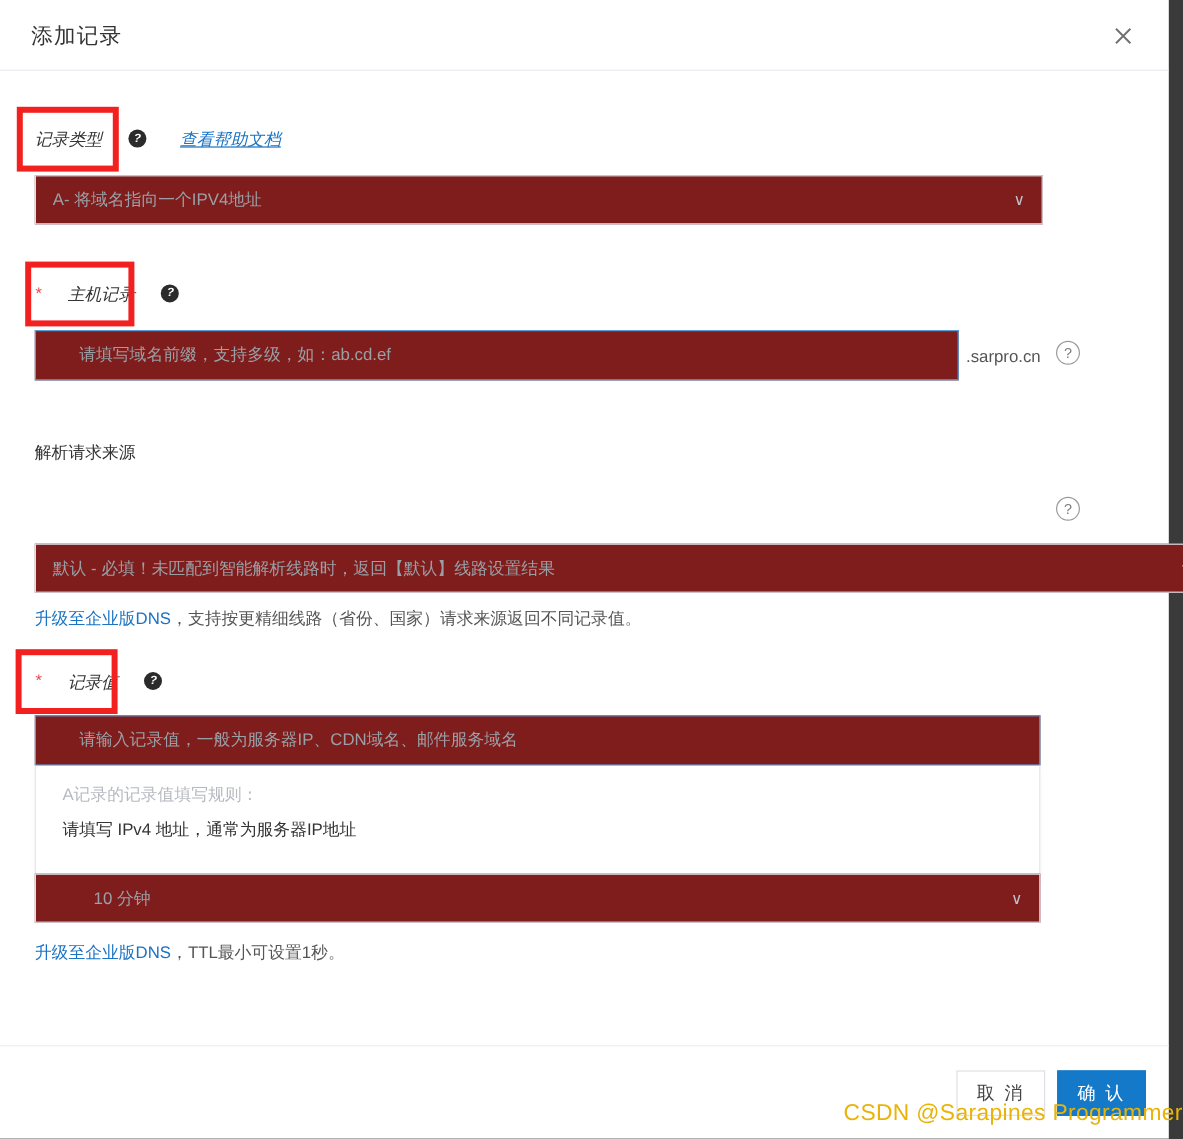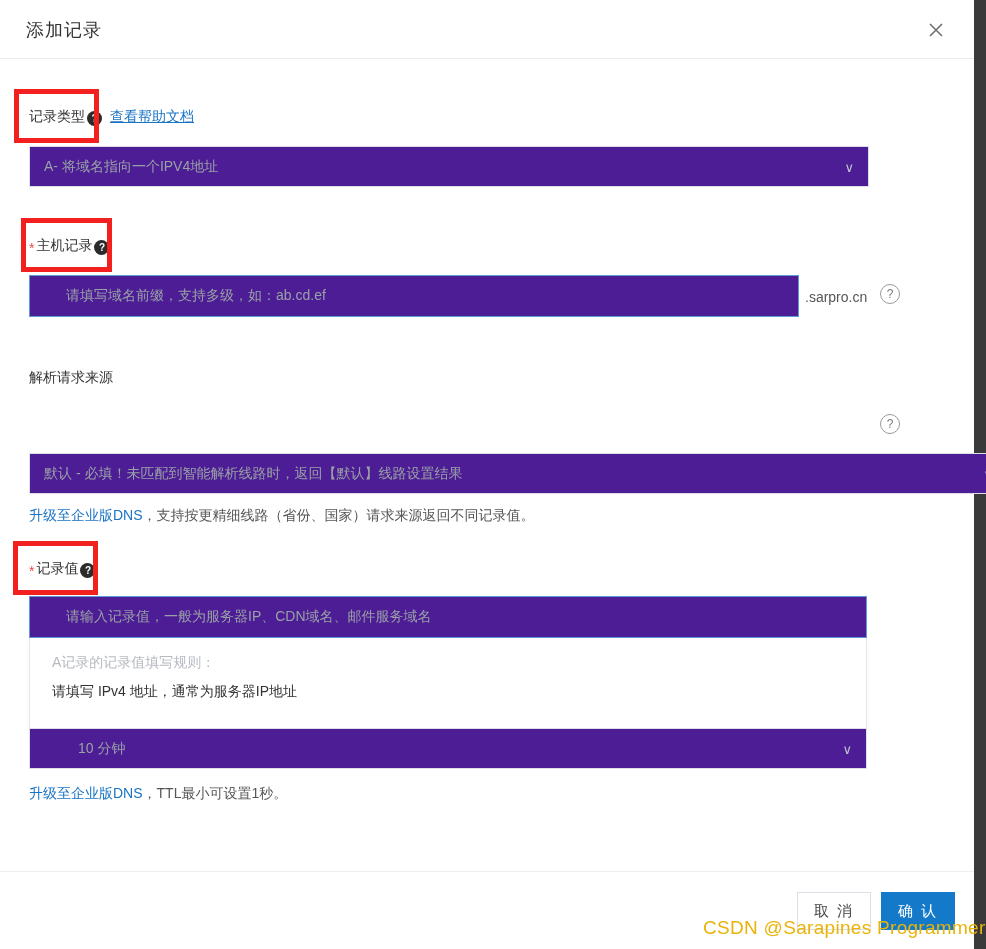--- a/index.html
+++ b/index.html
@@ -38,21 +38,21 @@
     display: flex; align-items: center; justify-content: center;
   }
   .close-btn svg { display: block; }
 
   
   .modal-body { position: absolute; top: 63px; left: 0; right: 0; bottom: 0; }
 
   .field-label {
     position: absolute;
     font-size: 14px; color: #333333; white-space: nowrap;
-    display: flex; align-items: flex-end; gap: 2px;
+    display: flex; align-items: flex-start; gap: 22px; font-style: italic;
   }
   .req-star { color: #e94b4b; font-size: 14px; line-height: 1; }
 
   
   .help-badge {
     display: inline-flex; align-items: center; justify-content: center;
     width: 15px; height: 15px; border-radius: 50%;
     background: #2b2b2b; color: #ffffff;
     font-size: 10px; font-weight: bold; line-height: 1;
     cursor: pointer;
@@ -67,21 +67,21 @@
 
   .link {
     color: #1a73c4; font-size: 14px; text-decoration: underline;
     cursor: pointer;
   }
   .link-plain { text-decoration: none; }
 
   .select-box, .text-input {
     position: absolute;
     border: 1px solid #dcdfe6;
-    background: #4c1d95;
+    background: #7f1d1d;
     font-size: 14px;
     color: #9aa0a6;
     display: flex; align-items: center;
     padding: 0 14px;
     cursor: pointer;
   }
   .text-input { cursor: text; }
   .input-focus { border-color: #5a9bd8; padding-left: 36px; }
 
   .chev {

